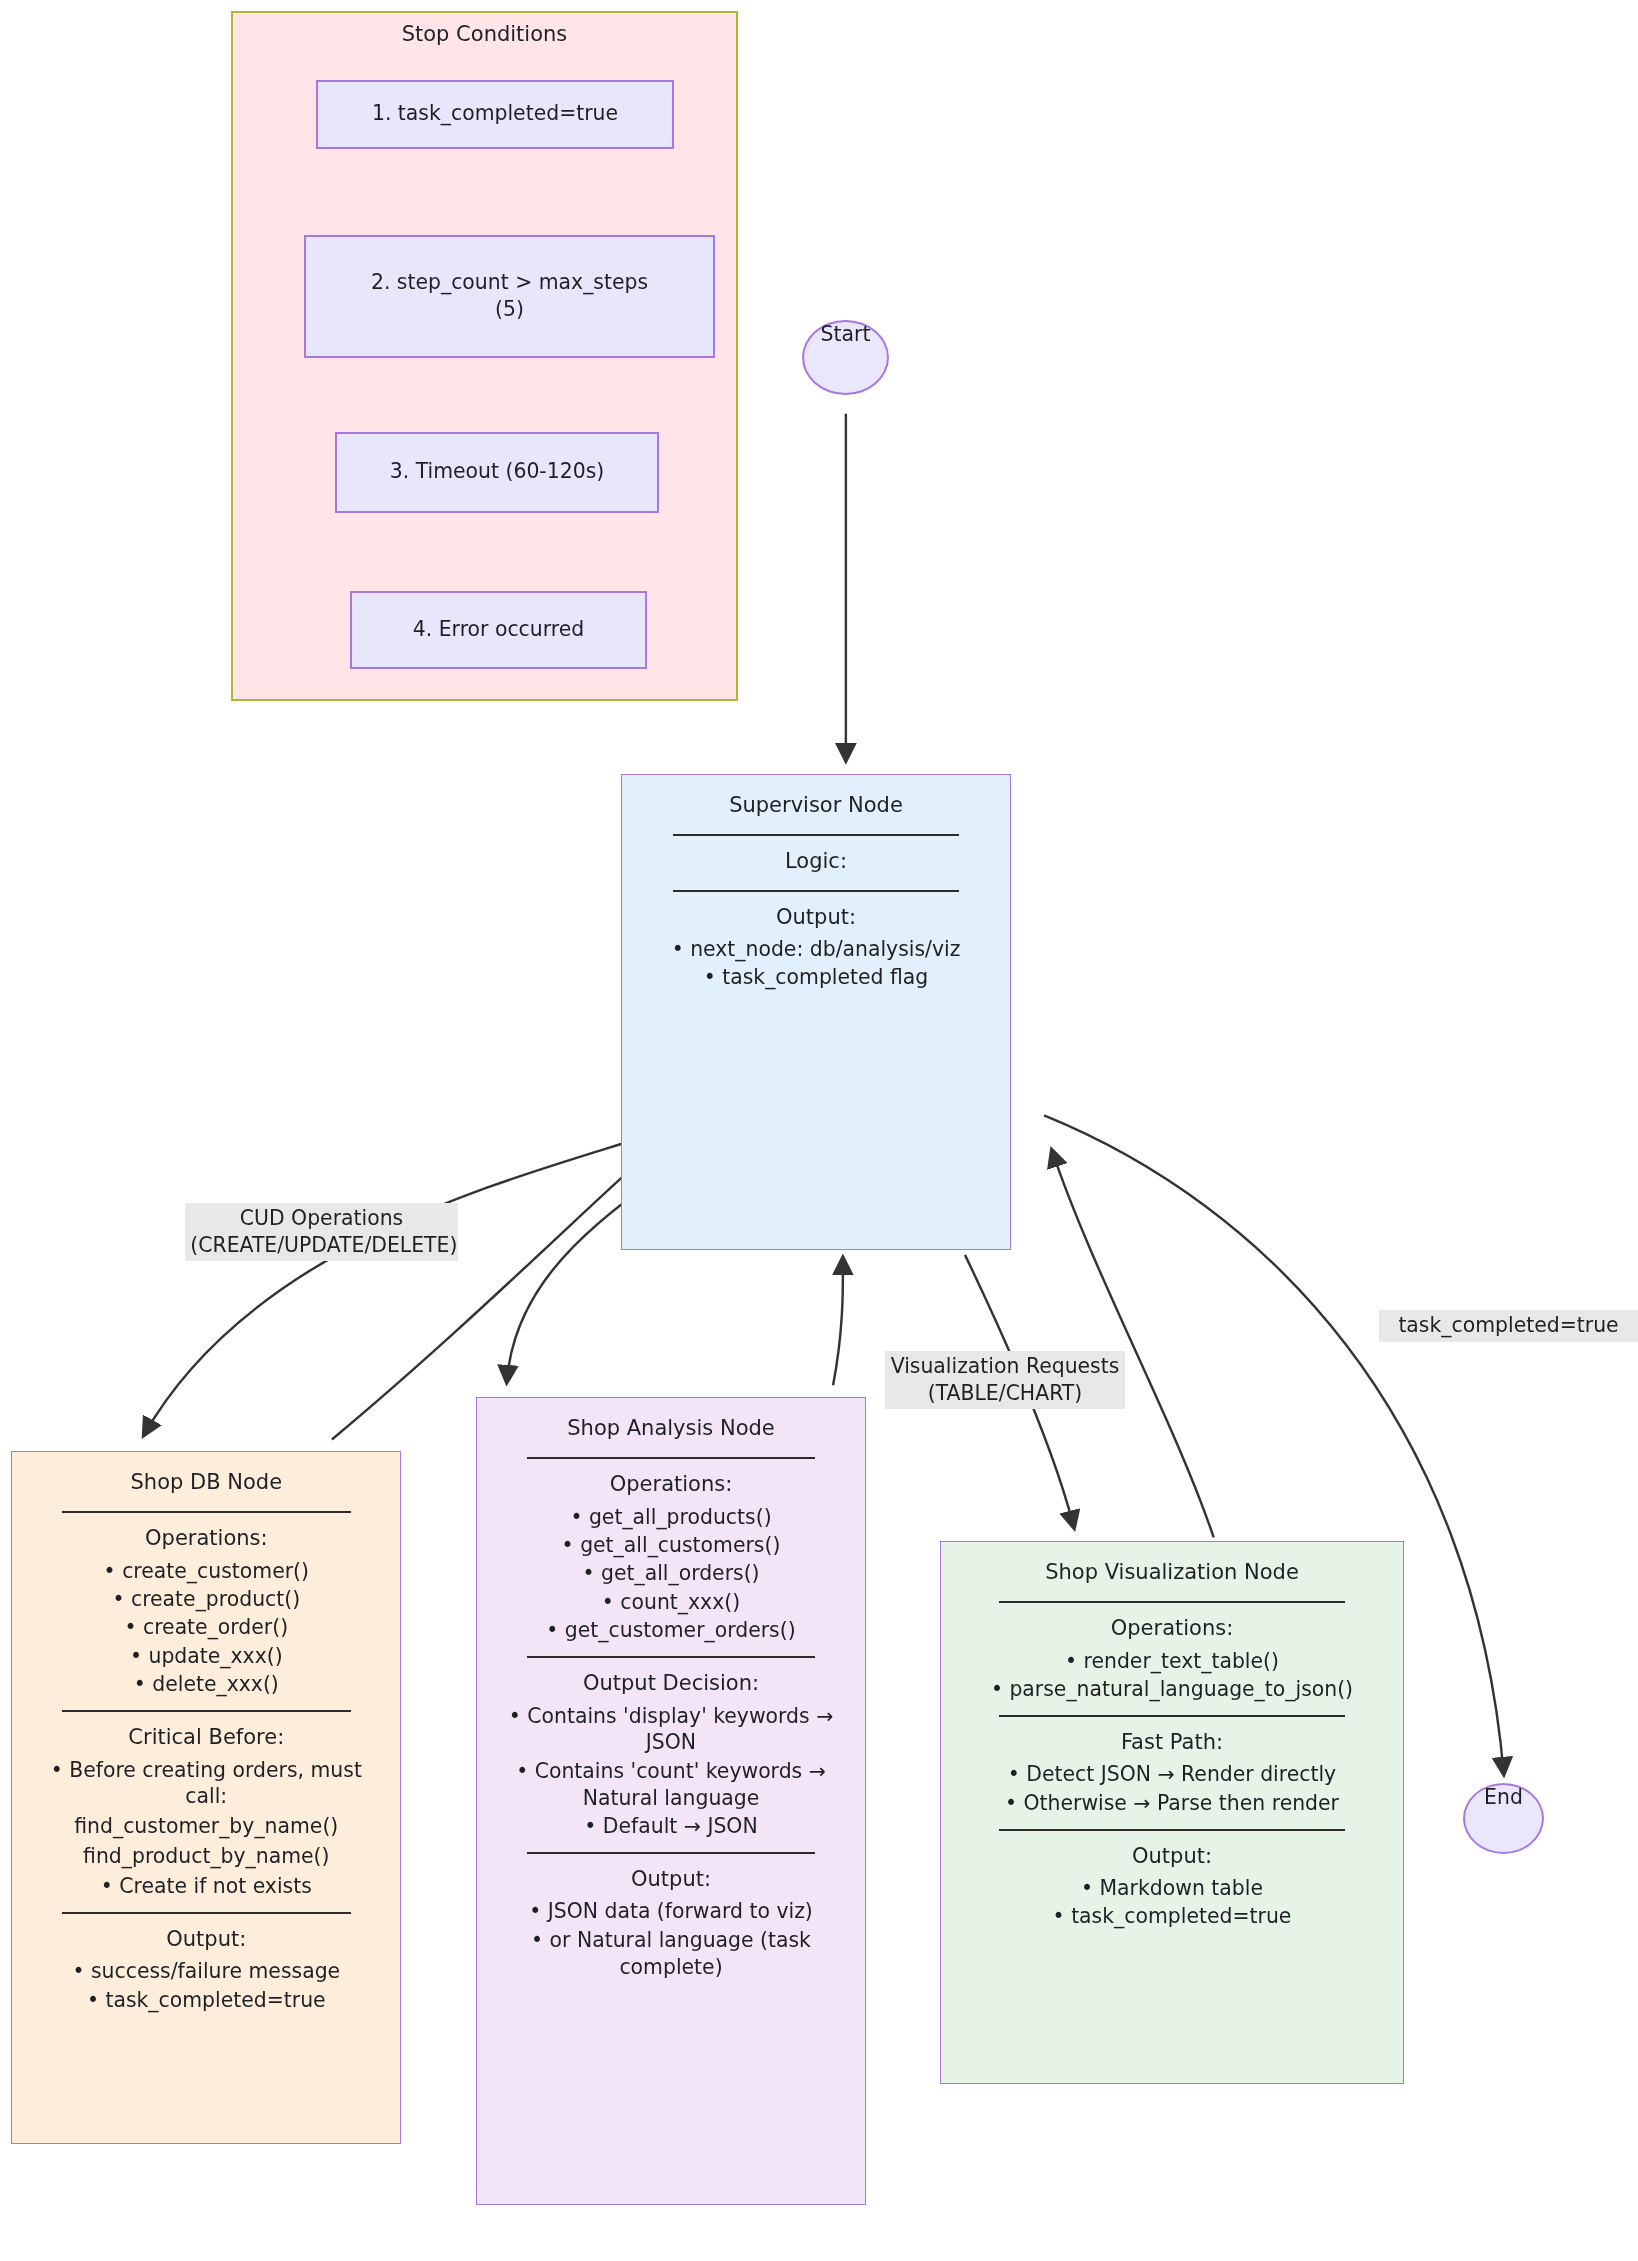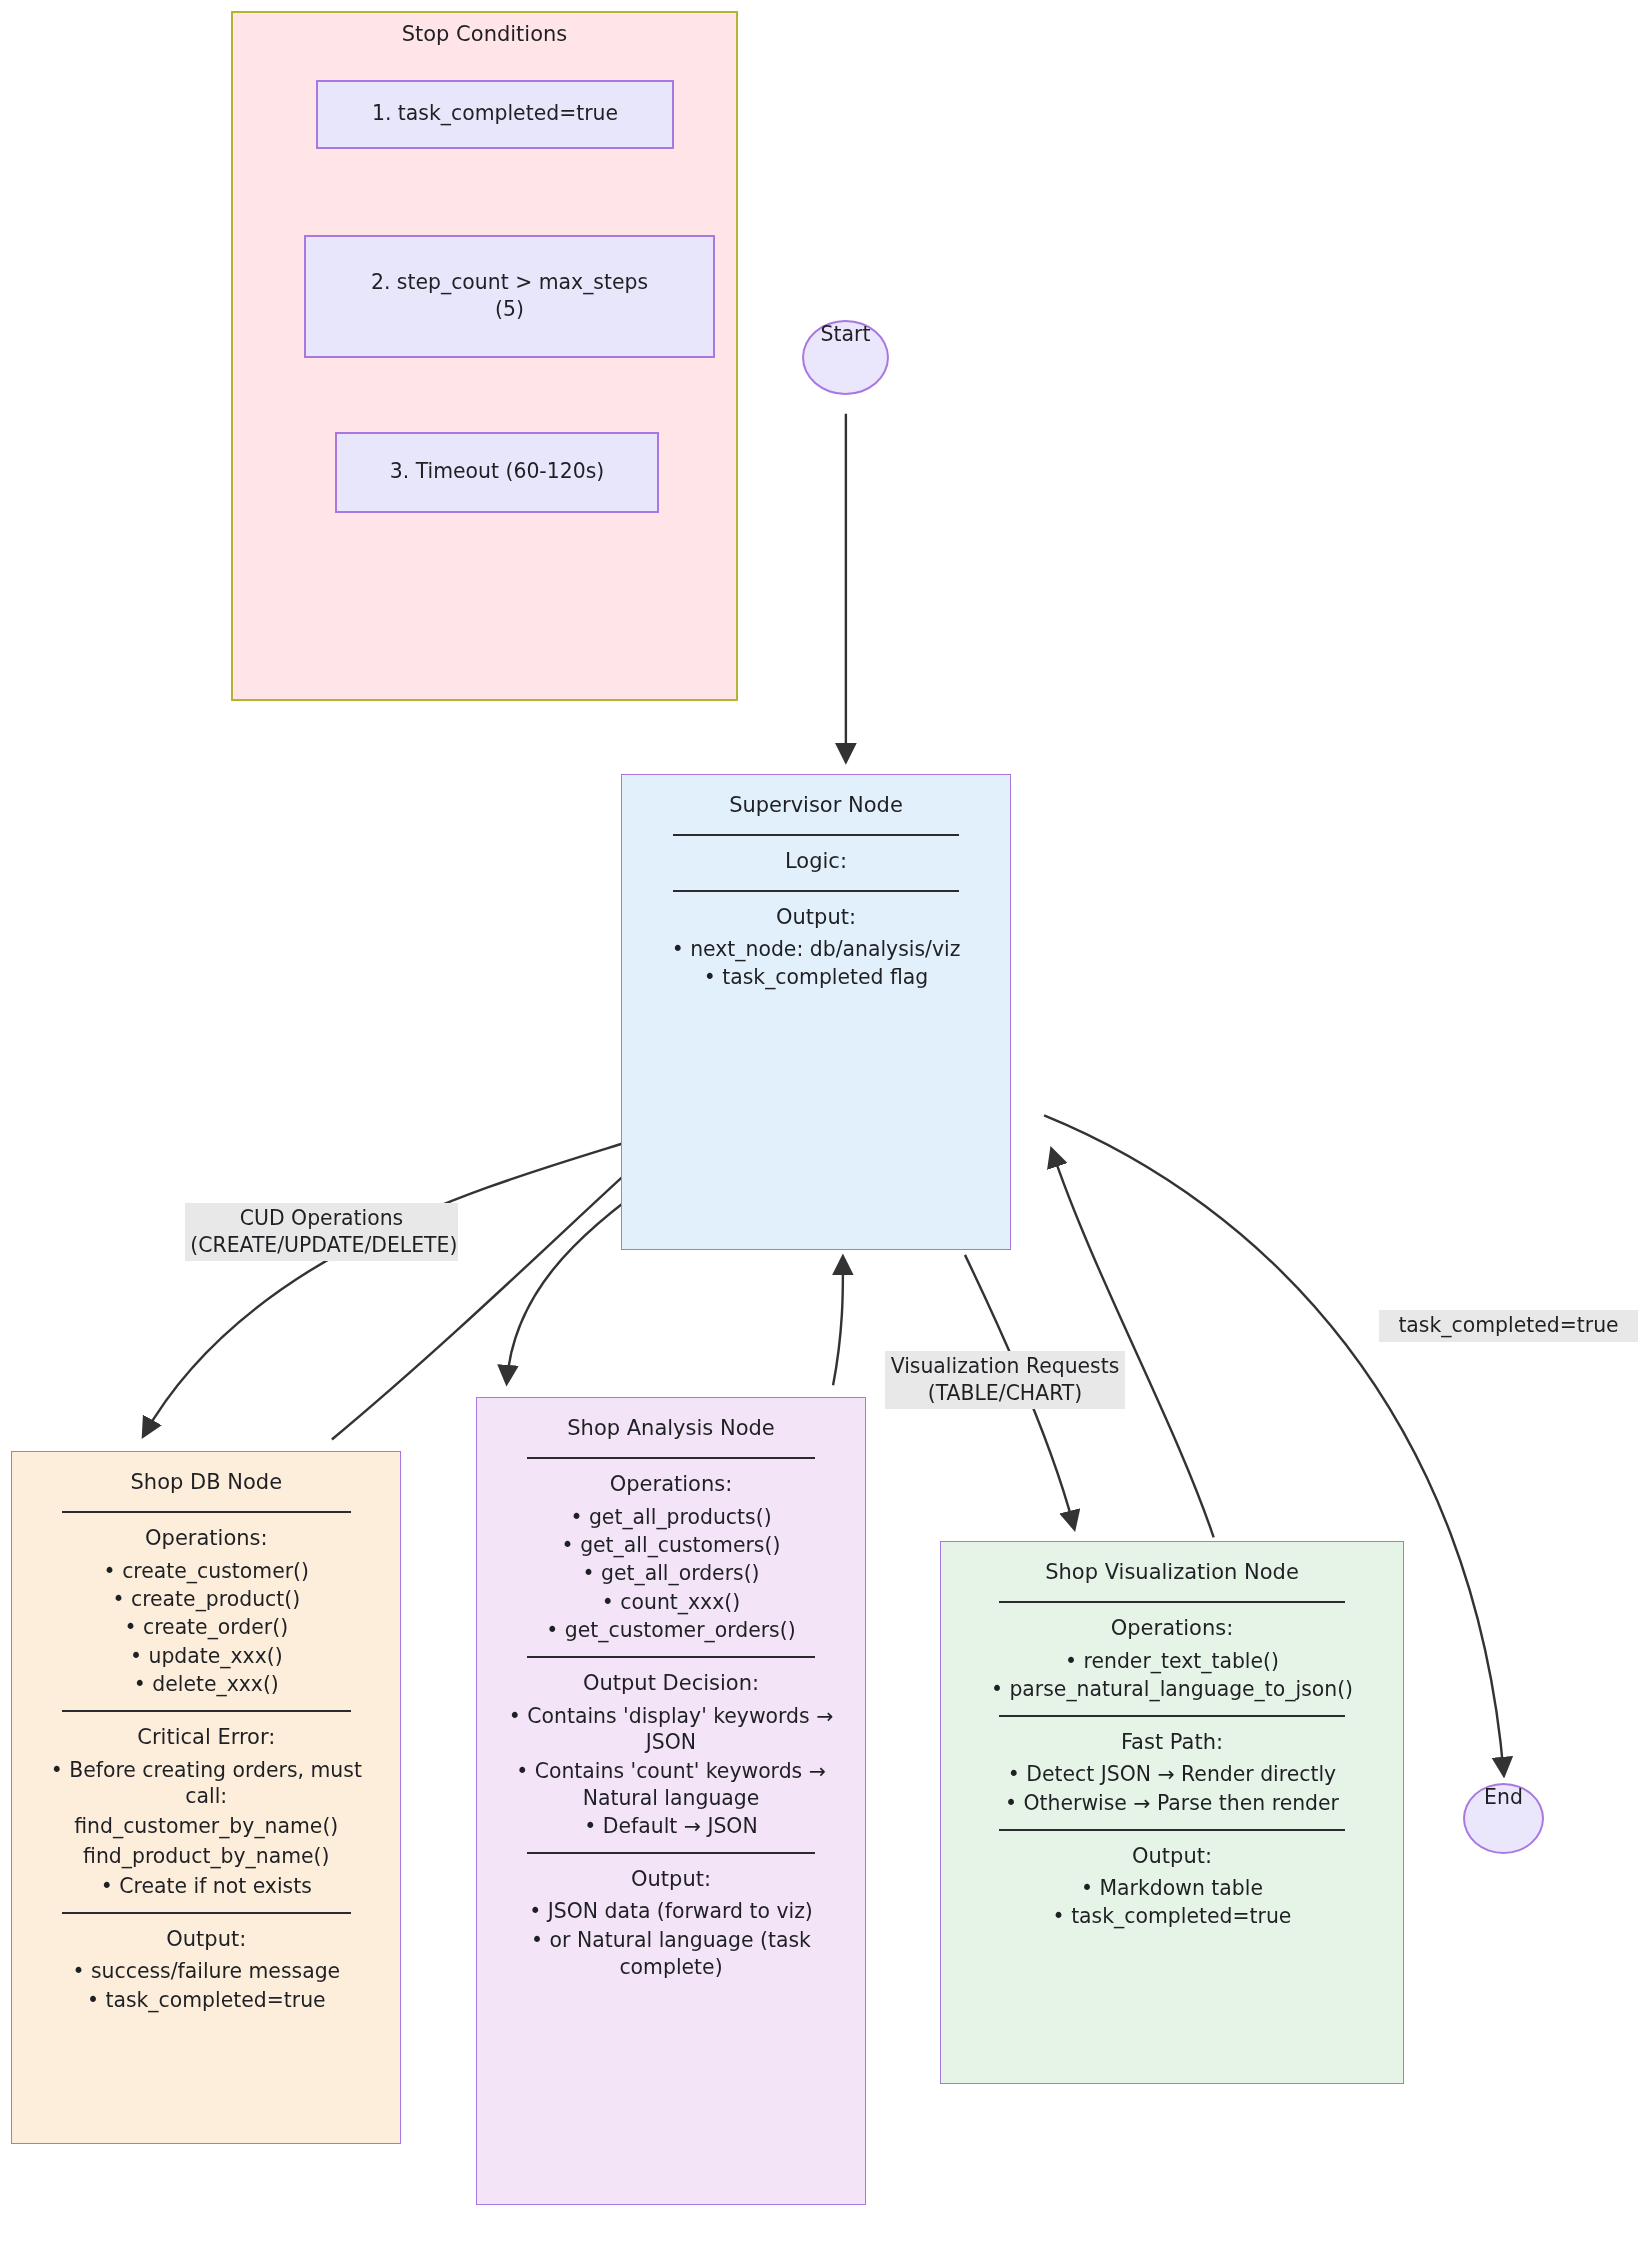--- a/index.html
+++ b/index.html
@@ -113,20 +113,23 @@
 
     <div class="cond" style="left:71px; top:222px; width:411px; height:123px;">
       <span style="white-space:pre-line;">2. step_count &gt; max_steps
 (5)</span>
     </div>
 
     <div class="cond" style="left:102px; top:419px; width:324px; height:81px;">
       <span>3. Timeout (60-120s)</span>
     </div>
 
+    <div class="cond" style="left:117px; top:578px; width:297px; height:78px;">
+      <span>4. Error occurred</span>
+    </div>
   </div>
 
   <div class="terminal" style="left:802px; top:320px; width:87px; height:75px;">
     <span>Start</span>
   </div>
 
   <div class="terminal" style="left:1463px; top:1783px; width:81px; height:71px;">
     <span>End</span>
   </div>
 
@@ -147,21 +150,21 @@
     <div class="hr"></div>
     <div class="sec-head">Operations:</div>
     <ul class="bullets">
       <li class="b">create_customer()</li>
       <li class="b">create_product()</li>
       <li class="b">create_order()</li>
       <li class="b">update_xxx()</li>
       <li class="b">delete_xxx()</li>
     </ul>
     <div class="hr"></div>
-    <div class="sec-head">Critical Error:</div>
+    <div class="sec-head">Critical Before:</div>
     <ul class="bullets">
       <li class="b">Before creating orders, must call:</li>
     </ul>
     <div class="plain">find_customer_by_name()</div>
     <div class="plain">find_product_by_name()</div>
     <ul class="bullets">
       <li class="b">Create if not exists</li>
     </ul>
     <div class="hr"></div>
     <div class="sec-head">Output:</div>

